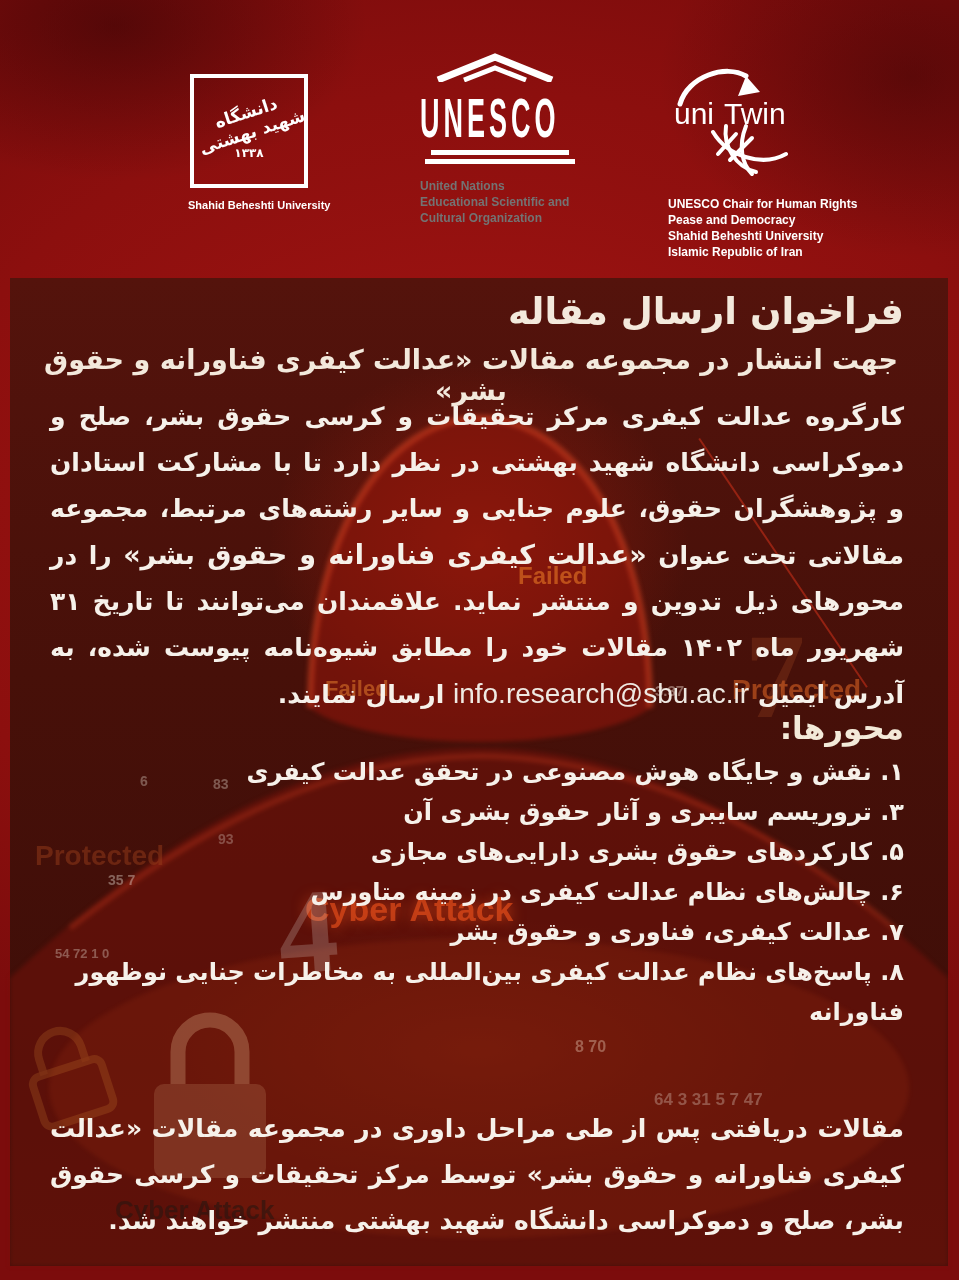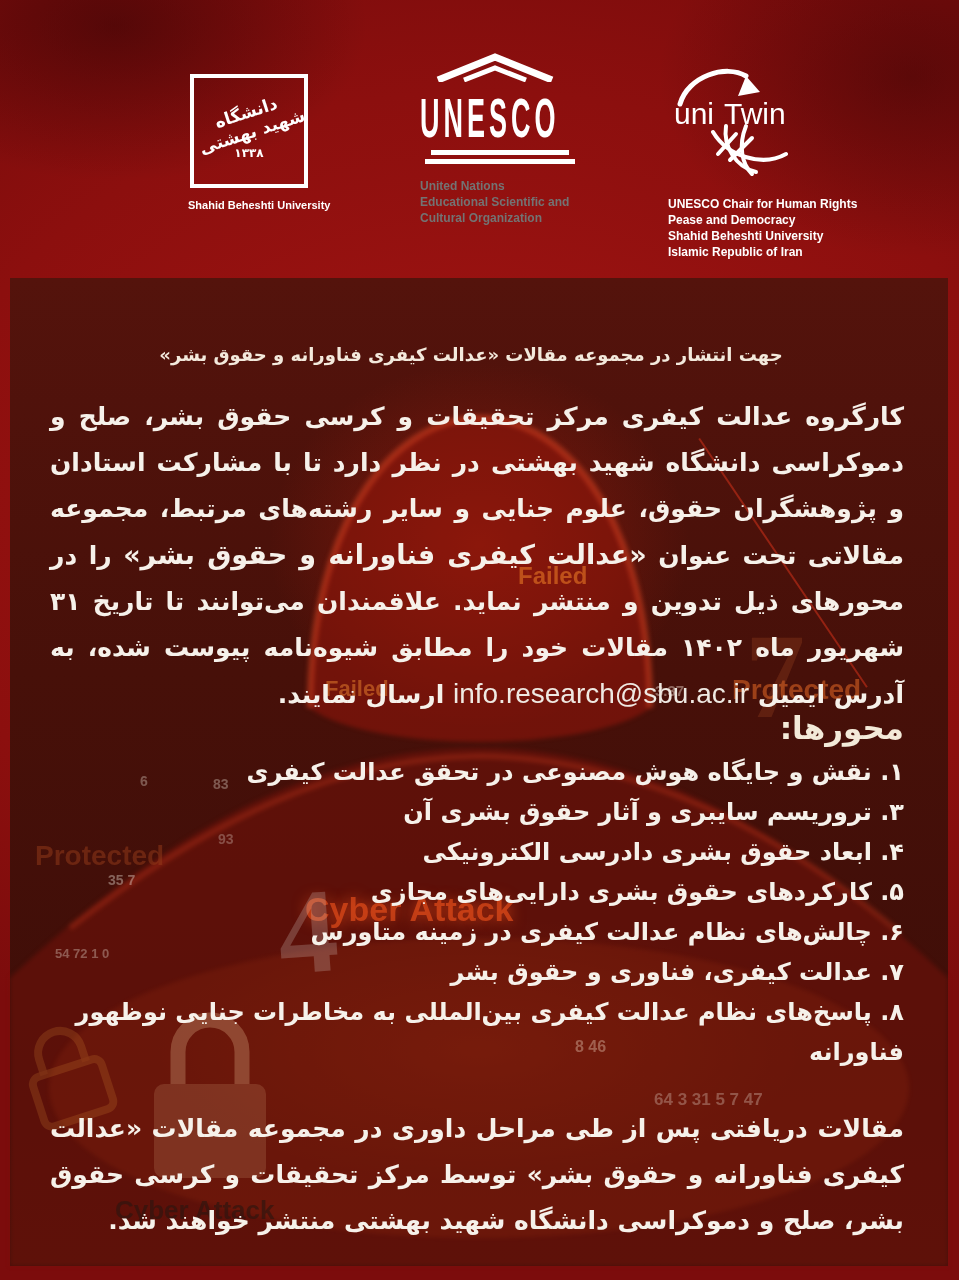--- a/index.html
+++ b/index.html
@@ -38,21 +38,21 @@
       radial-gradient(ellipse 300px 260px at 50% 27%, rgba(190,35,16,.45), transparent 70%),
       radial-gradient(ellipse 460px 190px at 50% 78%, rgba(185,60,22,.28), transparent 70%),
       linear-gradient(#54130c, #471009 40%, #3f0e08 80%, #451009);
   }
   .fig{position:absolute;left:0;top:0;filter:blur(2px);}
   .bg-word{position:absolute;font-family:"Liberation Sans",sans-serif;font-weight:bold;white-space:nowrap;}
   .wire{position:absolute;left:690px;top:160px;width:300px;height:2px;background:rgba(210,50,25,.55);transform:rotate(56deg);transform-origin:left top;}
   
   .txt{position:absolute;direction:rtl;color:#f6f1ea;z-index:5;}
   .title{right:44px;top:12px;font-size:37px;font-weight:bold;color:#f3e9dc;}
-  .subtitle{left:0;right:16px;top:66px;text-align:center;font-size:18px;font-weight:bold;color:#f3e9dc;}
+  .subtitle{left:0;right:16px;top:66px;text-align:center;font-size:27px;font-weight:bold;color:#f3e9dc;}
   .intro{left:40px;right:44px;top:116px;font-size:25px;font-weight:bold;line-height:46px;text-align:justify;}
   .intro .hvy{font-weight:bold;font-size:27px;}
   .email{direction:ltr;unicode-bidi:embed;font-family:"Liberation Sans",sans-serif;font-size:28px;font-weight:normal;color:#efe9e2;}
   .axes-head{right:44px;top:432px;font-size:31px;font-weight:bold;color:#f3ead9;}
   .axes{right:44px;left:40px;top:474px;text-align:right;font-size:24px;font-weight:bold;line-height:40px;}
   .closing{left:40px;right:44px;top:828px;font-size:25px;font-weight:bold;line-height:46px;text-align:justify;}
   
   .lock{position:absolute;}
 </style>
 </head>
@@ -121,43 +121,43 @@
   <div class="bg-word" style="left:645px;top:404px;font-size:15px;color:rgba(230,210,200,.45)">3.37</div>
   <div class="bg-word" style="left:735px;top:330px;font-size:120px;font-family:'Liberation Serif',serif;color:rgba(190,90,40,.22)">7</div>
   <div class="bg-word" style="left:25px;top:562px;font-size:28px;color:rgba(150,60,25,.5)">Protected</div>
   <div class="bg-word" style="left:98px;top:594px;font-size:14px;color:rgba(235,225,215,.4)">35 7</div>
   <div class="bg-word" style="left:130px;top:495px;font-size:14px;color:rgba(235,225,215,.35)">6</div>
   <div class="bg-word" style="left:203px;top:498px;font-size:14px;color:rgba(235,225,215,.35)">83</div>
   <div class="bg-word" style="left:208px;top:553px;font-size:14px;color:rgba(235,225,215,.3)">93</div>
   <div class="bg-word" style="left:295px;top:612px;font-size:34px;color:rgba(225,75,25,.7);text-shadow:0 0 14px rgba(255,90,30,.6)">Cyber Attack</div>
   <div class="bg-word" style="left:268px;top:585px;font-size:120px;font-family:'Liberation Serif',serif;color:rgba(210,200,195,.25);transform:rotate(-4deg)">4</div>
   <div class="bg-word" style="left:45px;top:668px;font-size:13px;color:rgba(235,225,215,.35)">54 72 1 0</div>
-  <div class="bg-word" style="left:565px;top:760px;font-size:16px;color:rgba(230,200,180,.4)">8 46</div>
+  <div class="bg-word" style="left:565px;top:760px;font-size:16px;color:rgba(230,200,180,.4)">8 70</div>
   <div class="bg-word" style="left:644px;top:812px;font-size:17px;color:rgba(220,200,190,.35)">64 3 31 5 7 47</div>
   <div class="bg-word" style="left:105px;top:917px;font-size:26px;color:rgba(45,22,15,.65)">Cyber Attack</div>
 
   <svg class="lock" style="left:130px;top:722px;opacity:.45" width="140" height="190" viewBox="0 0 140 190">
     <path d="M38,84 V52 a32,32 0 0 1 64,0 V84" fill="none" stroke="rgba(240,200,155,.6)" stroke-width="15"></path>
     <rect x="14" y="84" width="112" height="94" rx="10" fill="rgba(240,200,155,.35)"></rect>
   </svg>
   <svg class="lock" style="left:6px;top:738px;opacity:.3;transform:rotate(-18deg)" width="100" height="110" viewBox="0 0 100 110">
     <path d="M28,52 V36 a22,22 0 0 1 44,0 V52" fill="none" stroke="rgba(210,130,50,.7)" stroke-width="8"></path>
     <rect x="14" y="52" width="72" height="52" rx="8" fill="none" stroke="rgba(210,130,50,.7)" stroke-width="8"></rect>
   </svg>
 
+  <div class="txt title">فراخوان ارسال مقاله</div>
   <div class="txt subtitle">جهت انتشار در مجموعه مقالات «عدالت کیفری فناورانه و حقوق بشر»</div>
 
   <div class="txt intro"><span>کارگروه عدالت کیفری مرکز تحقیقات و کرسی حقوق بشر، صلح و دموکراسی دانشگاه شهید بهشتی در نظر دارد تا با مشارکت استادان و پژوهشگران حقوق، علوم جنایی و سایر رشته‌های مرتبط، مجموعه مقالاتی تحت عنوان </span><span class="hvy">«عدالت کیفری فناورانه و حقوق بشر»</span><span> را در محورهای ذیل تدوین و منتشر نماید. علاقمندان می‌توانند تا تاریخ ۳۱ شهریور ماه ۱۴۰۲ مقالات خود را مطابق شیوه‌نامه پیوست شده، به آدرس ایمیل </span><span class="email">info.research@sbu.ac.ir</span><span> ارسال نمایند.</span></div>
 
   <div class="txt axes-head">محورها:</div>
 
   <div class="txt axes">
     <div>۱. نقش و جایگاه هوش مصنوعی در تحقق عدالت کیفری</div>
     <div>۳. تروریسم سایبری و آثار حقوق بشری آن</div>
-    <div>۴. ابعاد حقوق بشری دادرسی الکترونیکی</div>
     <div>۵. کارکردهای حقوق بشری دارایی‌های مجازی</div>
     <div>۶. چالش‌های نظام عدالت کیفری در زمینه متاورس</div>
     <div>۷. عدالت کیفری، فناوری و حقوق بشر</div>
     <div>۸. پاسخ‌های نظام عدالت کیفری بین‌المللی به مخاطرات جنایی نوظهور فناورانه</div>
   </div>
 
   <div class="txt closing">مقالات دریافتی پس از طی مراحل داوری در مجموعه مقالات «عدالت کیفری فناورانه و حقوق بشر» توسط مرکز تحقیقات و کرسی حقوق بشر، صلح و دموکراسی دانشگاه شهید بهشتی منتشر خواهند شد.</div>
 </div>
 
 </body></html>

